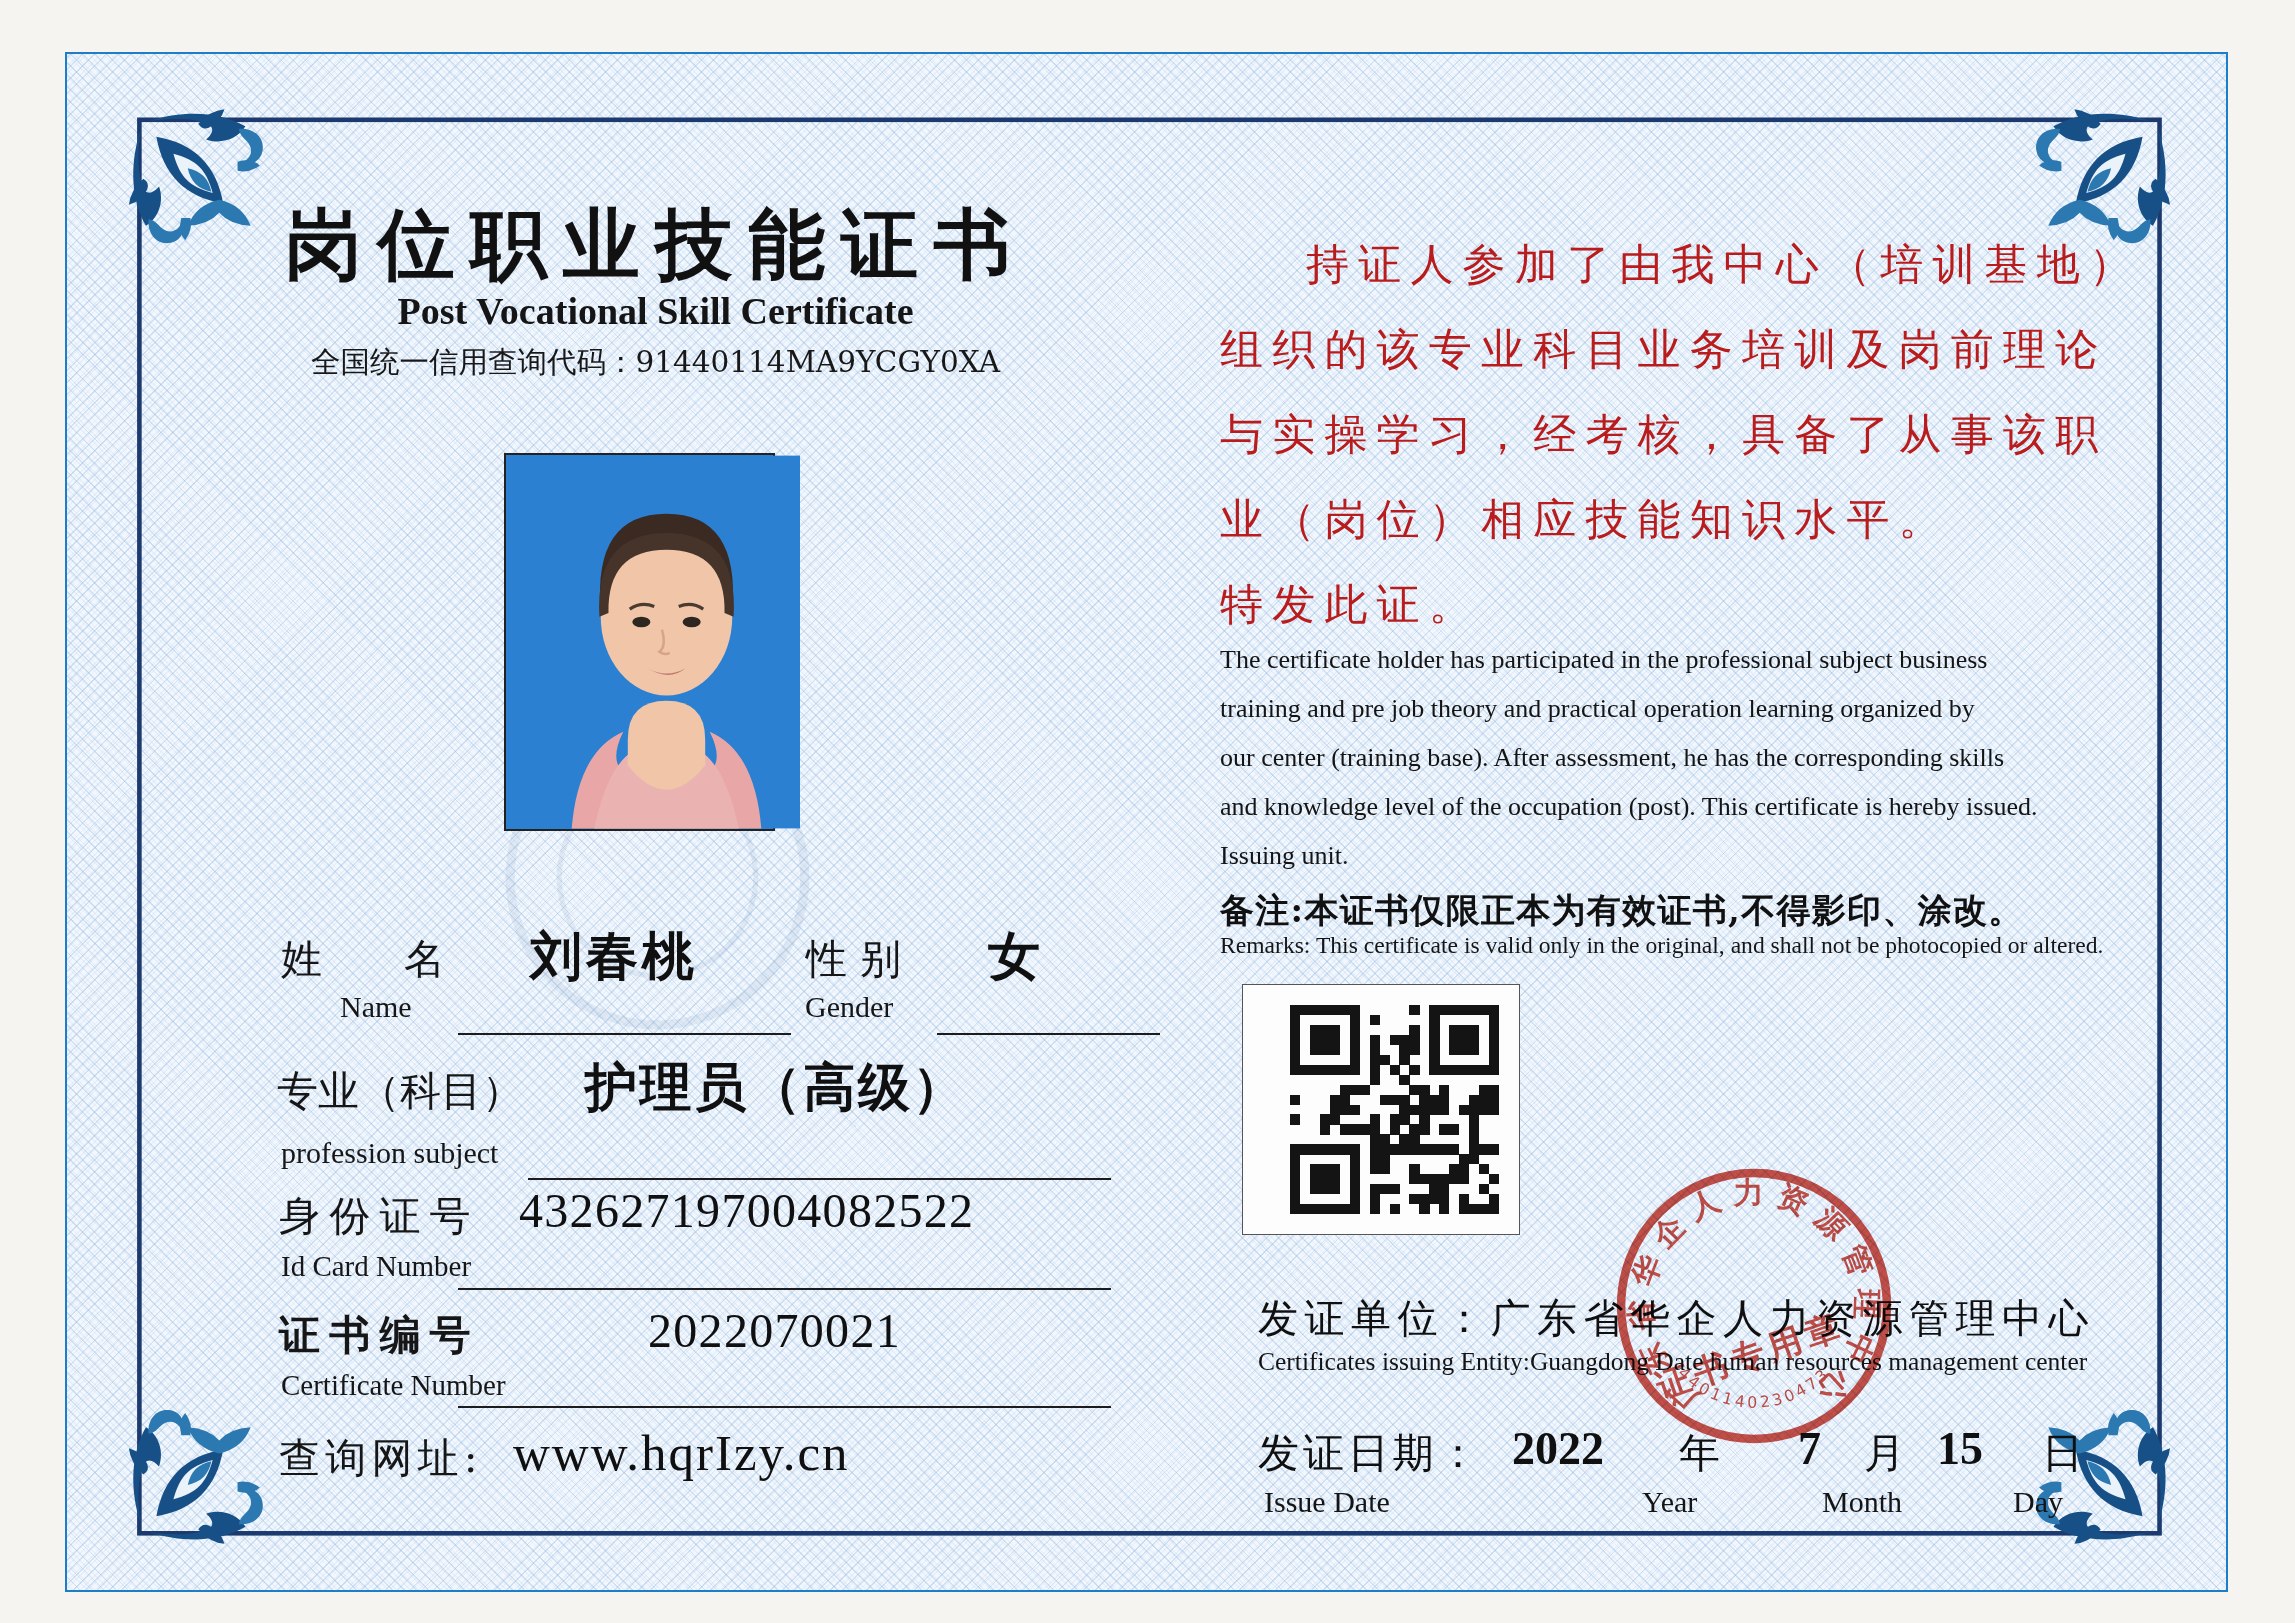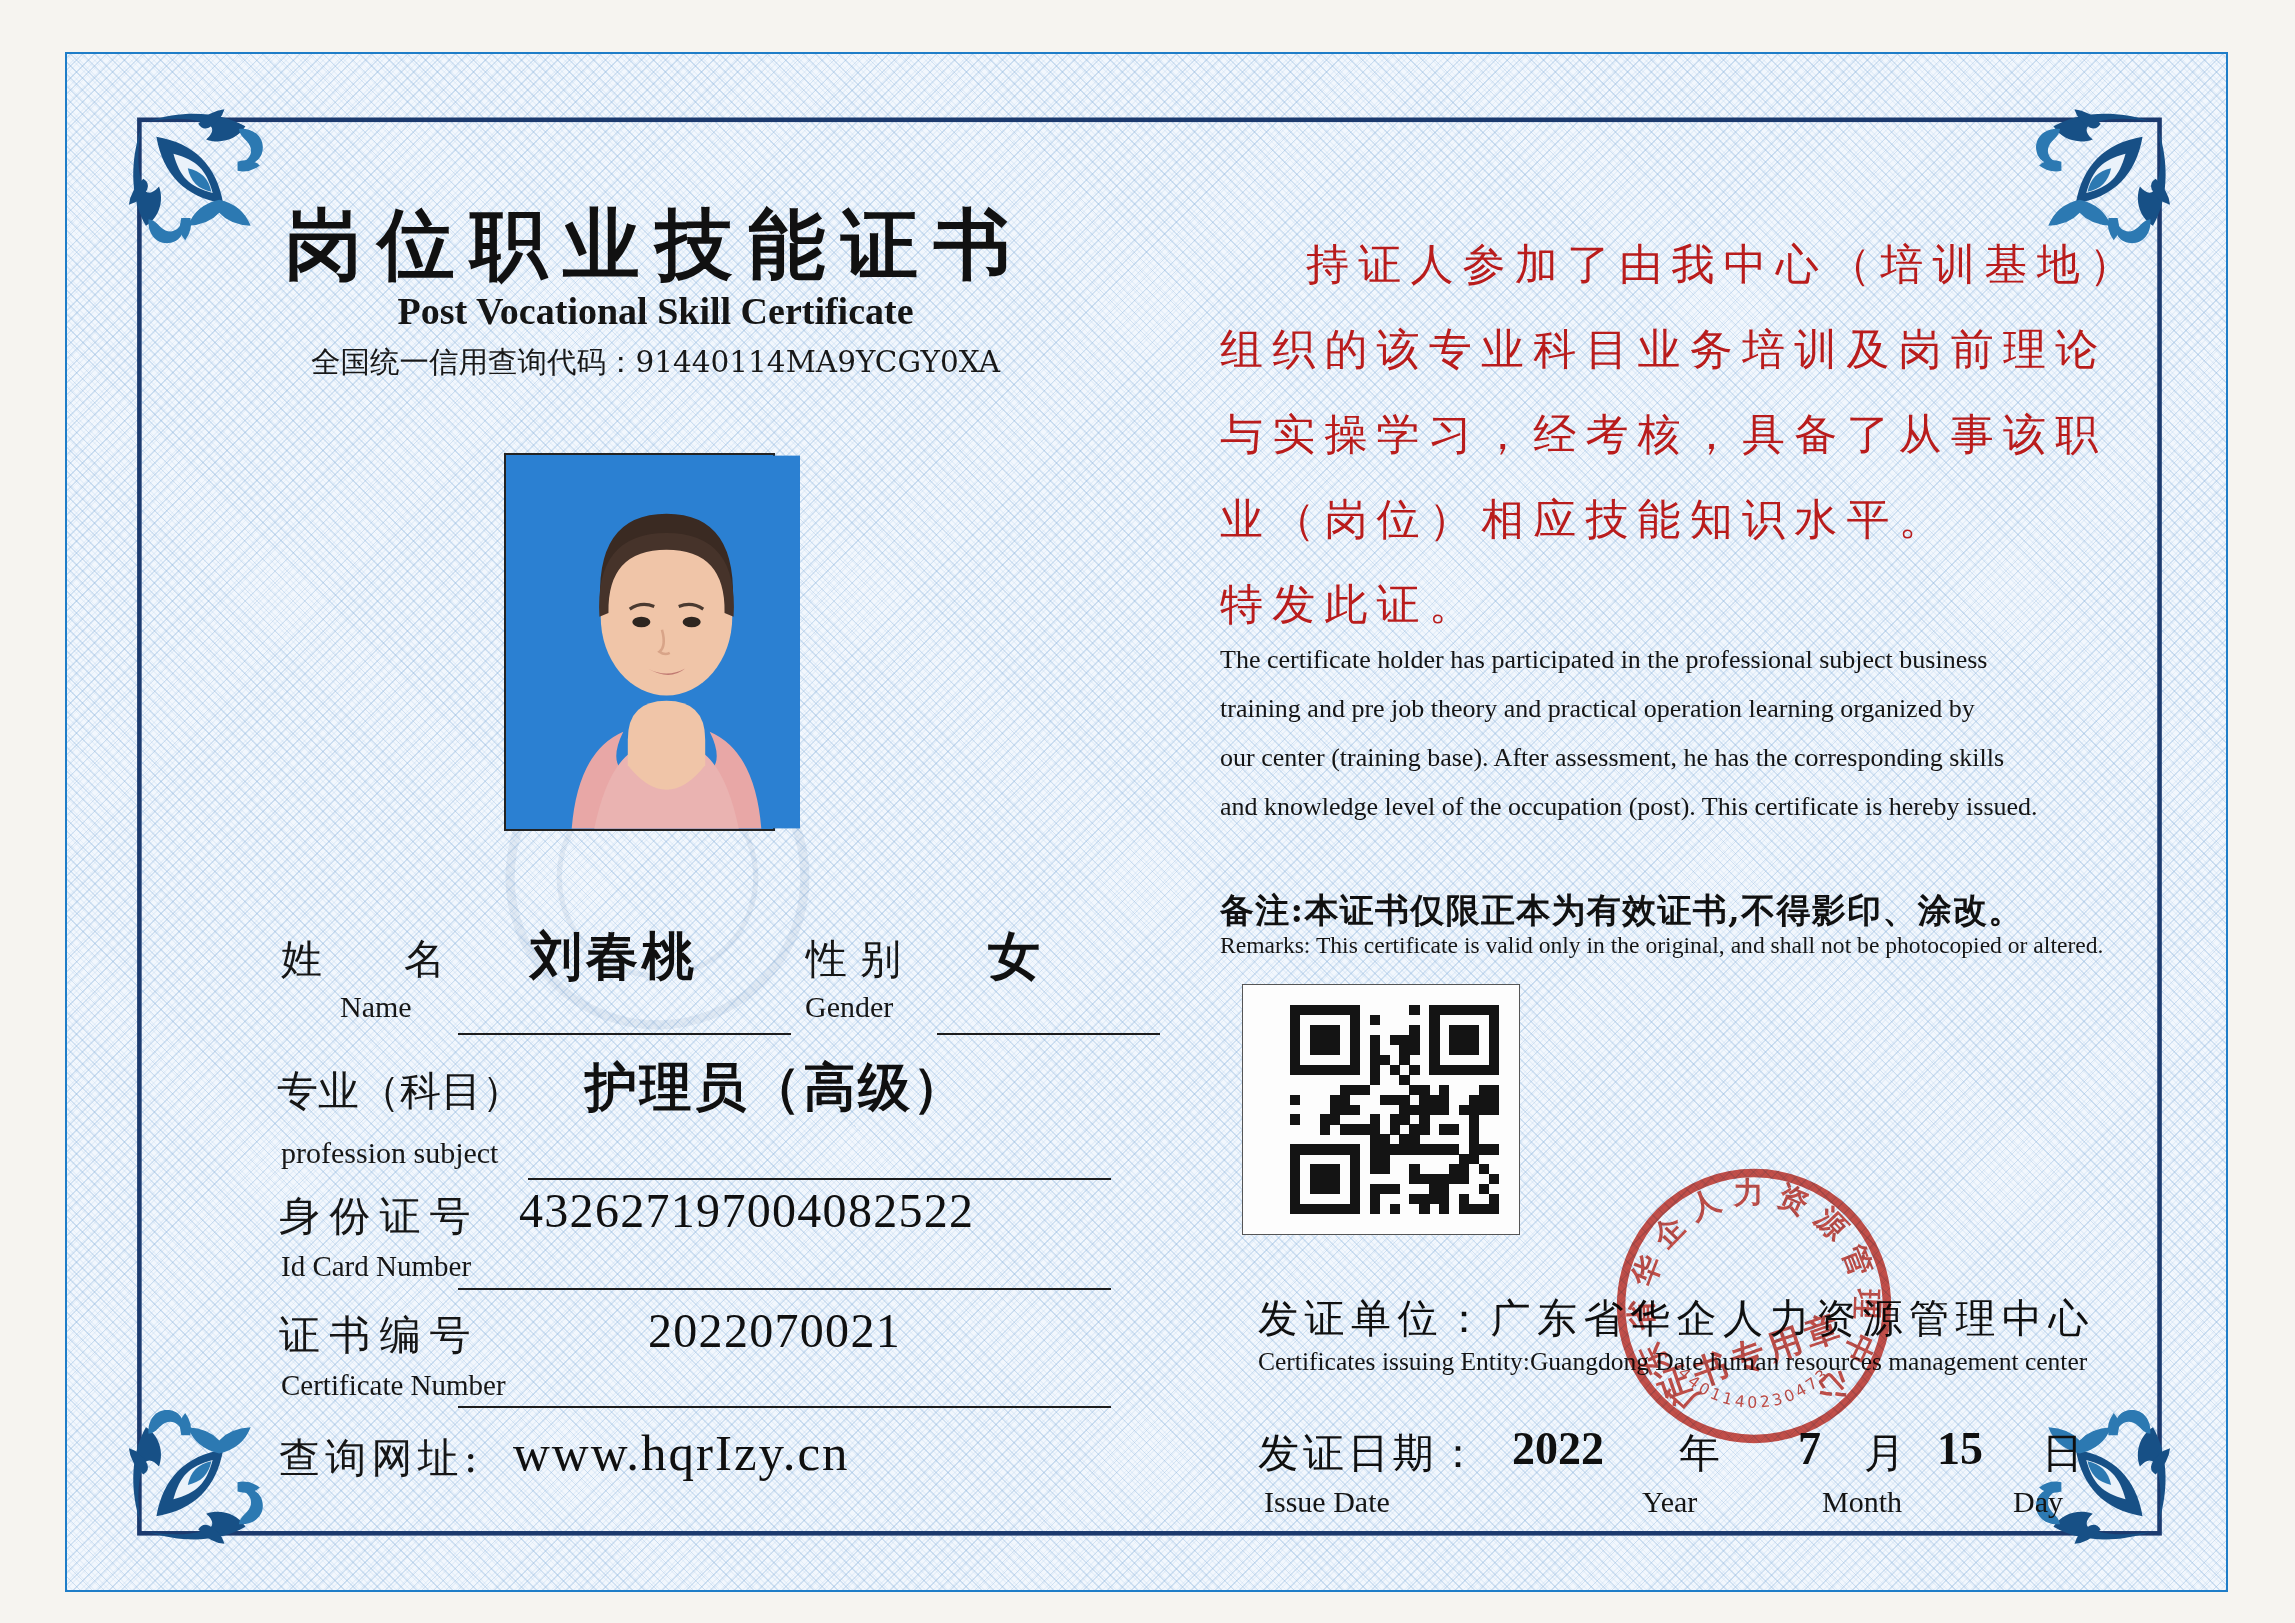--- a/index.html
+++ b/index.html
@@ -124,38 +124,39 @@
   <div class="abs lab-cn nowrap" style="left:250px;top:1064px;">专业（科目）</div>
   <div class="abs val-cn nowrap" style="left:558px;top:1053px;letter-spacing:2.6px;">护理员（高级）</div>
   <div class="abs lab-en" style="left:254px;top:1136px;">profession subject</div>
   <div class="abs uline" style="left:528px;top:1178px;width:556px;"></div>
 
   <div class="abs lab-cn nowrap" style="left:252px;top:1189px;letter-spacing:9.2px;">身份证号</div>
   <div class="abs val-num nowrap" style="left:492px;top:1183px;letter-spacing:1.3px;">432627197004082522</div>
   <div class="abs lab-en" style="left:254px;top:1250px;font-size:29px;">Id Card Number</div>
   <div class="abs uline" style="left:458px;top:1288px;width:626px;"></div>
 
-  <div class="abs lab-cn nowrap" style="left:252px;top:1308px;letter-spacing:9.2px;">证书编号</div>
+  <div class="abs lab-cn nowrap" style="left:252px;top:1308px;letter-spacing:9.2px;font-weight:bold;">证书编号</div>
   <div class="abs val-num nowrap" style="left:621px;top:1303px;letter-spacing:1.3px;">2022070021</div>
   <div class="abs lab-en" style="left:254px;top:1369px;font-size:29px;">Certificate Number</div>
   <div class="abs uline" style="left:458px;top:1406px;width:626px;"></div>
 
   <div class="abs lab-cn nowrap" style="left:252px;top:1431px;letter-spacing:5.2px;">查询网址:</div>
   <div class="abs val-num nowrap" style="left:486px;top:1424px;font-size:51px;letter-spacing:2px;">www.hqrIzy.cn</div>
 
   <div class="abs cnp nowrap" style="top:236px;text-indent:86px;">持证人参加了由我中心（培训基地）</div>
   <div class="abs cnp nowrap" style="top:321px;">组织的该专业科目业务培训及岗前理论</div>
   <div class="abs cnp nowrap" style="top:406px;">与实操学习，经考核，具备了从事该职</div>
   <div class="abs cnp nowrap" style="top:491px;">业（岗位）相应技能知识水平。</div>
   <div class="abs cnp nowrap" style="top:576px;">特发此证。</div>
 
   <div class="abs enp nowrap" style="top:645px;">The certificate holder has participated in the professional subject business</div>
   <div class="abs enp nowrap" style="top:694px;">training and pre job theory and practical operation learning organized by</div>
   <div class="abs enp nowrap" style="top:743px;">our center (training base). After assessment, he has the corresponding skills</div>
   <div class="abs enp nowrap" style="top:792px;">and knowledge level of the occupation (post). This certificate is hereby issued.</div>
+  <div class="abs enp nowrap" style="top:841px;">Issuing unit.</div>
 
   <div class="abs remark-cn nowrap">备注:本证书仅限正本为有效证书,不得影印、涂改。</div>
   <div class="abs remark-en nowrap">Remarks: This certificate is valid only in the original, and shall not be photocopied or altered.</div>
 
   <div class="abs qr-box">
     <svg id="qr-svg" viewBox="0 0 25 25" width="249" height="249" style="shape-rendering:crispEdges">
         <rect width="25" height="25" fill="#fdfdfd"></rect>
         <rect x="2" y="2" width="1.02" height="1.02" fill="#141414"></rect>
         <rect x="3" y="2" width="1.02" height="1.02" fill="#141414"></rect>
         <rect x="4" y="2" width="1.02" height="1.02" fill="#141414"></rect>

